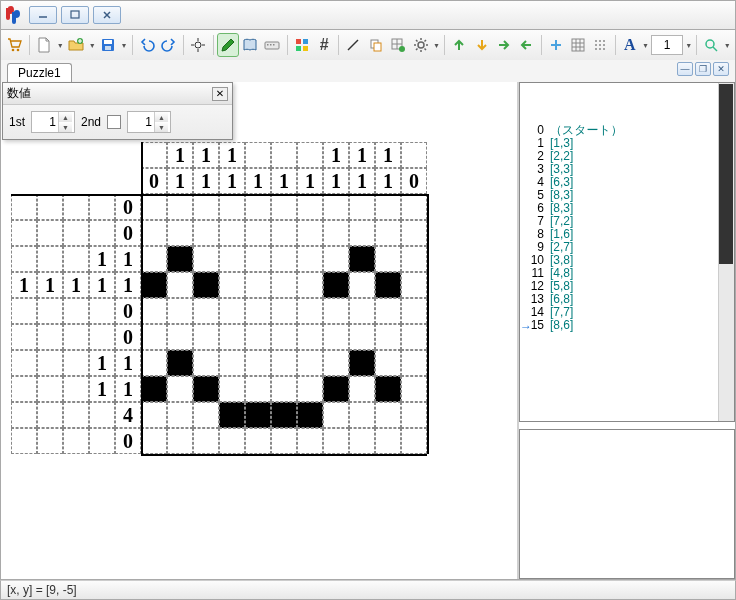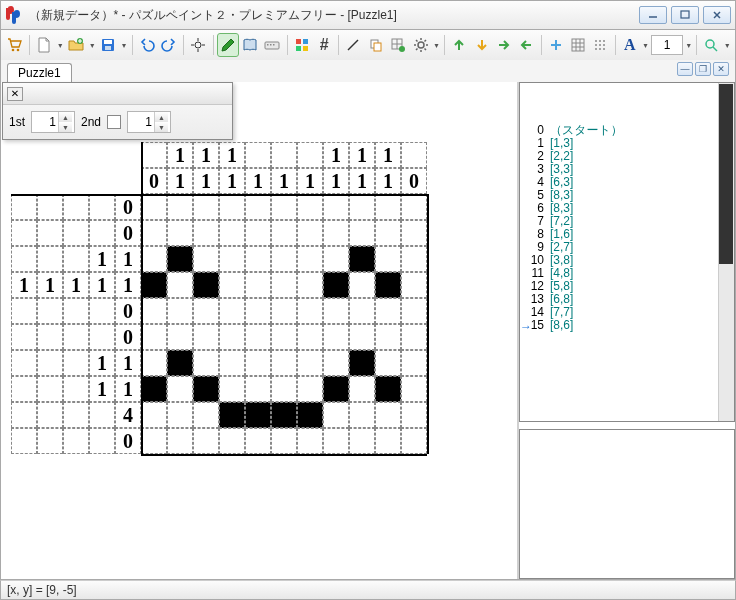--- a/index.html
+++ b/index.html
@@ -59,21 +59,20 @@
 </head>
 <body>
 
 <div class="ttl">
   <div class="logo">
     <svg viewBox="0 0 18 18">
         <path d="M3 2 Q3 0 6 0 Q9 0 9 4 Q9 8 5 8 L5 12 Q5 14 3 14 Q1 14 1 12 L1 2" fill="#d62e2e"></path>
         <path d="M9 6 Q9 4 12 4 Q15 4 15 8 Q15 12 11 12 L11 16 Q11 18 9 18 Q7 18 7 16 L7 6" fill="#1d5fc4"></path>
       </svg>
   </div>
-  <div class="ttl-text">（新規データ）* - パズルペイント２・プレミアムフリー - [Puzzle1]</div>
   <div class="winbtns">
     <div class="winbtn">
         <svg viewBox="0 0 12 10">
           <line x1="2" y1="7" x2="10" y2="7" stroke="#3b5d84" stroke-width="1.5"></line>
         </svg>
       </div>
     <div class="winbtn">
         <svg viewBox="0 0 12 10">
           <rect x="2" y="1" width="8" height="7" fill="none" stroke="#3b5d84" stroke-width="1.2"></rect>
         </svg>
@@ -496,20 +495,21 @@
   <div class="rightpane">
     <div class="steps" id="steps">
       <div class="steps-scroll"><div class="steps-thumb"></div></div>
     <div class="row"><span class="idx">0</span><span class="coord">（スタート）</span></div><div class="row"><span class="idx">1</span><span class="coord">[1,3]</span></div><div class="row"><span class="idx">2</span><span class="coord">[2,2]</span></div><div class="row"><span class="idx">3</span><span class="coord">[3,3]</span></div><div class="row"><span class="idx">4</span><span class="coord">[6,3]</span></div><div class="row"><span class="idx">5</span><span class="coord">[8,3]</span></div><div class="row"><span class="idx">6</span><span class="coord">[8,3]</span></div><div class="row"><span class="idx">7</span><span class="coord">[7,2]</span></div><div class="row"><span class="idx">8</span><span class="coord">[1,6]</span></div><div class="row"><span class="idx">9</span><span class="coord">[2,7]</span></div><div class="row"><span class="idx">10</span><span class="coord">[3,8]</span></div><div class="row"><span class="idx">11</span><span class="coord">[4,8]</span></div><div class="row"><span class="idx">12</span><span class="coord">[5,8]</span></div><div class="row"><span class="idx">13</span><span class="coord">[6,8]</span></div><div class="row"><span class="idx">14</span><span class="coord">[7,7]</span></div><div class="row"><span class="arrow">→</span><span class="idx">15</span><span class="coord">[8,6]</span></div></div>
     <div class="bottompane"></div>
   </div>
 </div>
 
 <div class="panel">
   <div class="panel-t">
+    <span>数値</span>
     <div class="panel-close">✕</div>
   </div>
   <div class="panel-b">
     <span>1st</span>
     <div class="numin">
       <input value="1" style="">
       <div class="numsp">
           <div>▲</div>
           <div>▼</div>
         </div>

